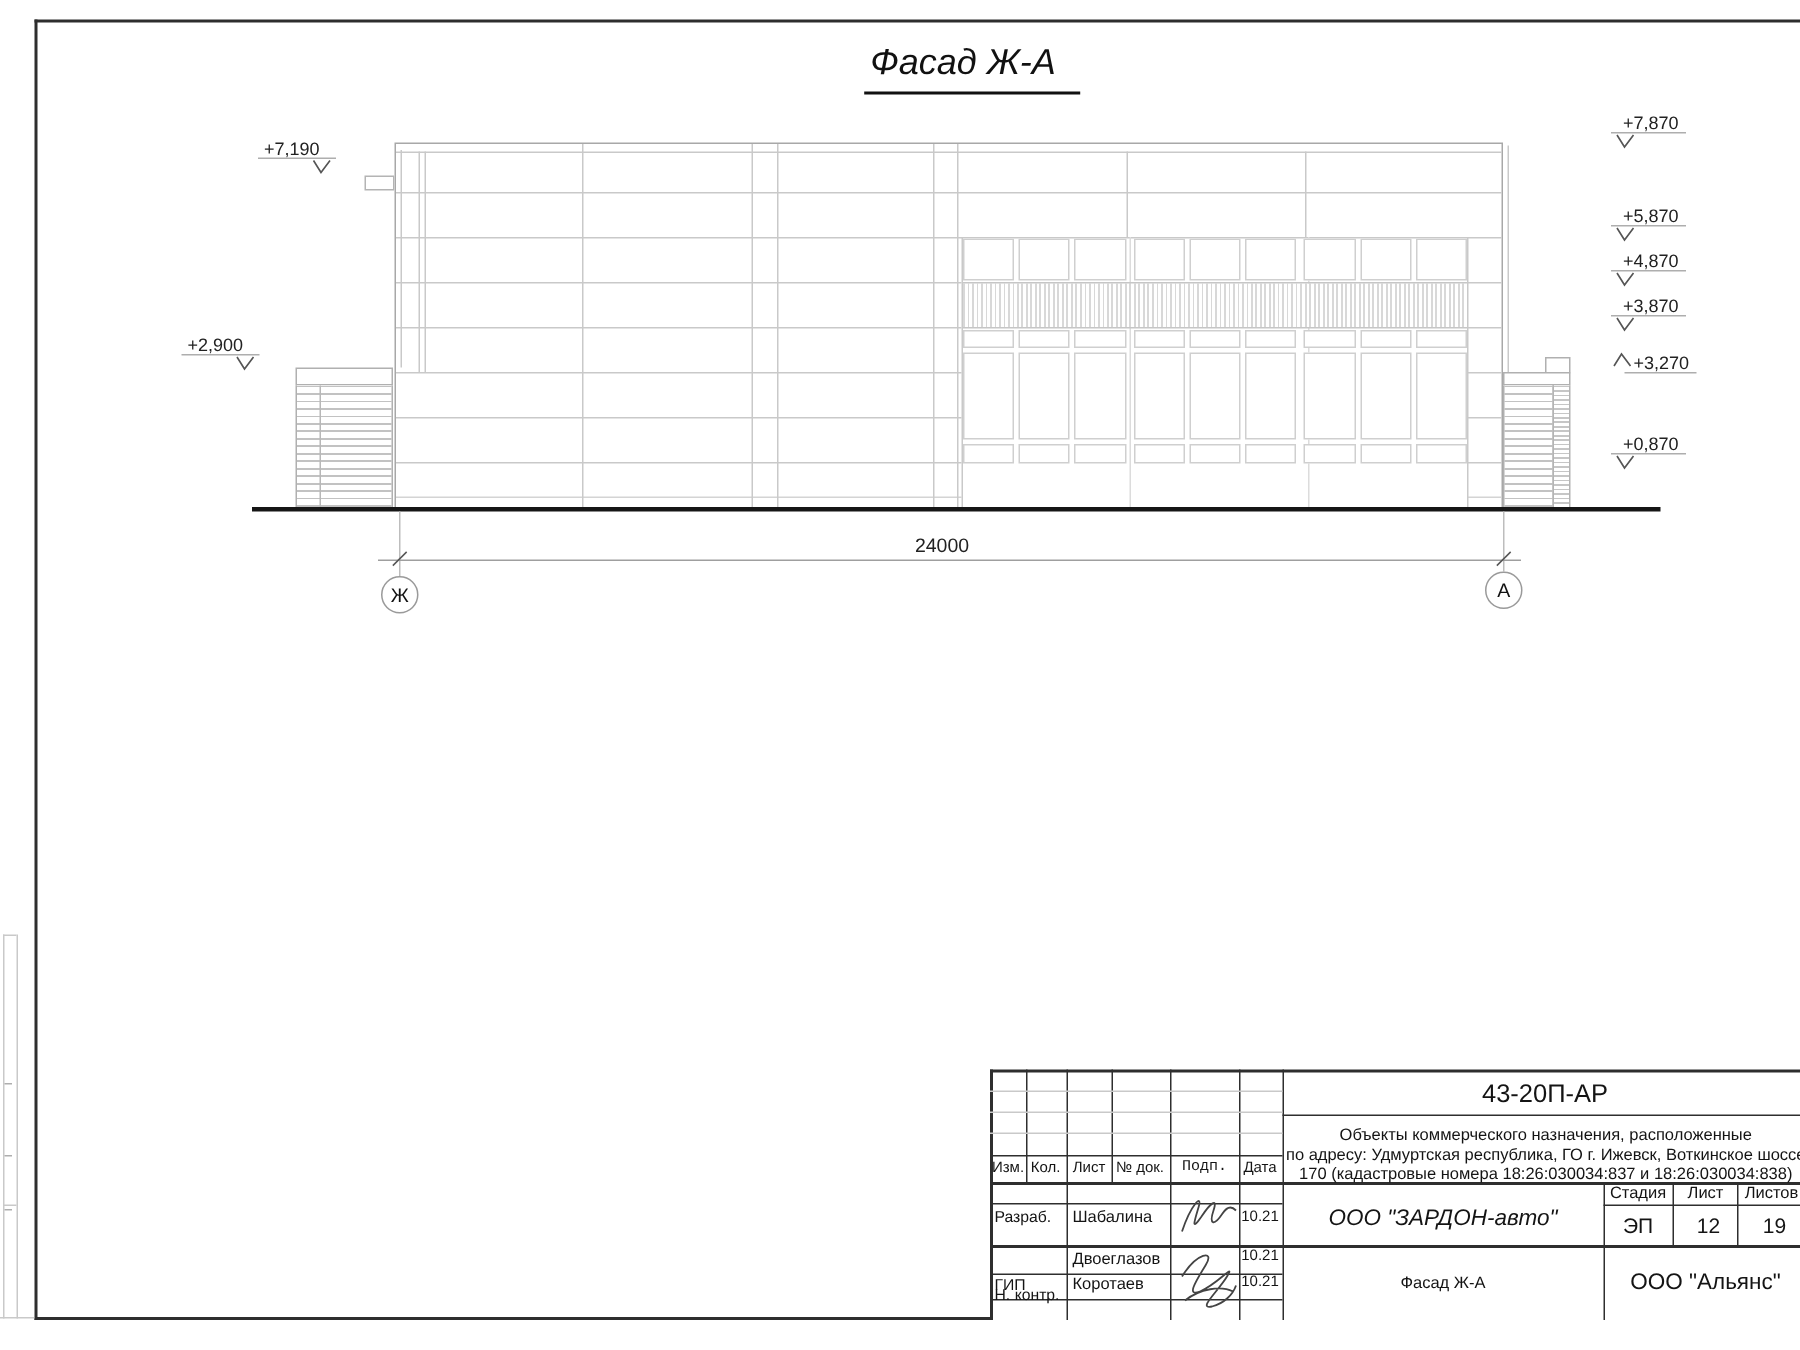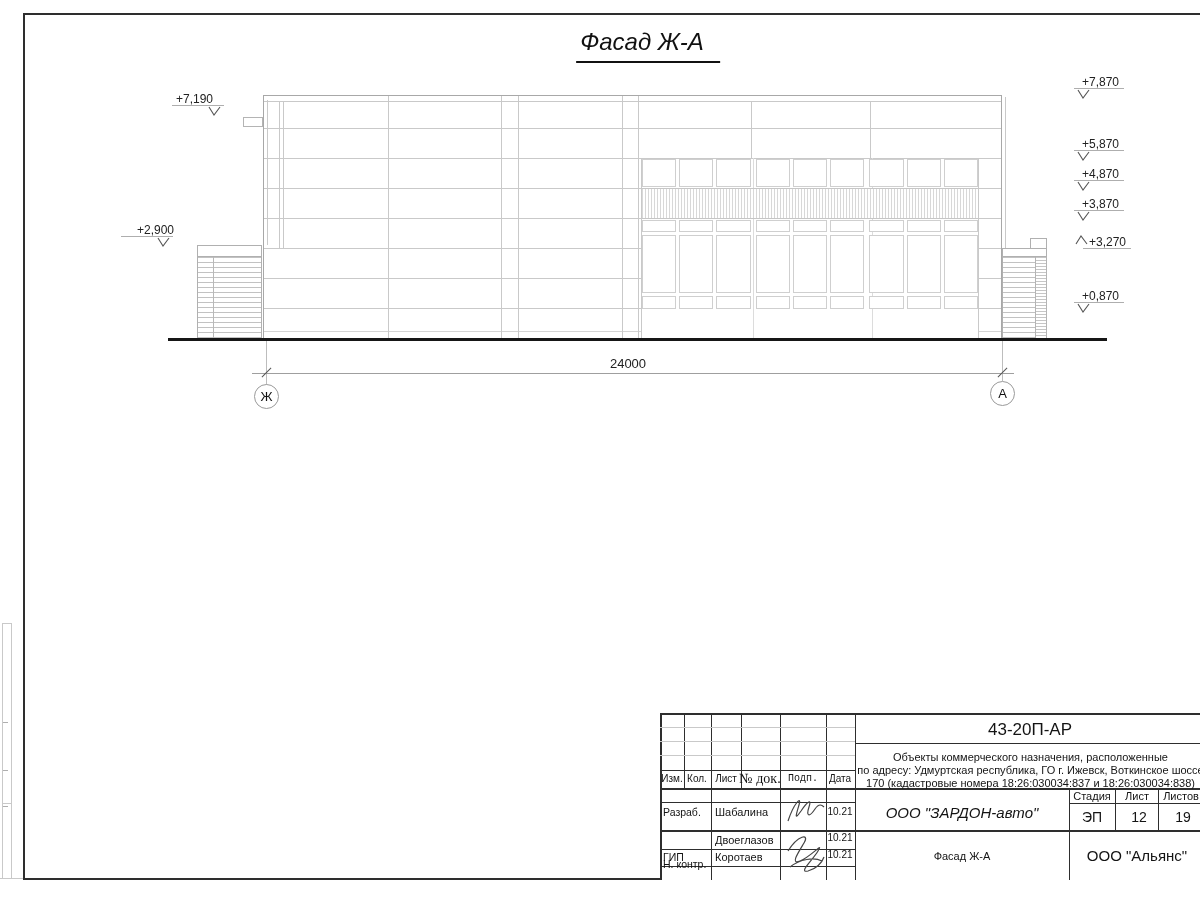--- a/index.html
+++ b/index.html
@@ -199,21 +199,21 @@
   <div class="axis" style="left:990px;top:381px;">
       <span>А</span>
     </div>
 
   <span class="elev-label" style="left:176px;top:93px;">+7,190</span>
   <div class="hl mid" style="left:172px;top:105px;width:52px;"></div>
   <svg class="elev-check" style="left:208px;top:106px;" width="13" height="11">
       <polyline points="1,1 6,9 12,1" fill="none" stroke="#555" stroke-width="1.1"></polyline>
     </svg>
 
-  <span class="elev-label" style="left:125px;top:224px;margin-left:12px;">+2,900</span>
+  <span class="elev-label" style="left:125px;top:224px;">+2,900</span>
   <div class="hl mid" style="left:121px;top:236px;width:52px;"></div>
   <svg class="elev-check" style="left:157px;top:237px;" width="13" height="11">
       <polyline points="1,1 6,9 12,1" fill="none" stroke="#555" stroke-width="1.1"></polyline>
     </svg>
 
   <span class="elev-label" style="left:1082px;top:76px;">+7,870</span>
   <div class="hl mid" style="left:1074px;top:88px;width:50px;"></div>
   <svg class="elev-check" style="left:1077px;top:89px;" width="13" height="11">
       <polyline points="1,1 6,9 12,1" fill="none" stroke="#555" stroke-width="1.1"></polyline>
     </svg>
@@ -271,21 +271,21 @@
     <div class="hl dark thick" style="left:0;top:75px;width:546px;"></div>
     <div class="hl dark" style="left:0;top:89px;width:195px;"></div>
     <div class="hl dark" style="left:409px;top:90px;width:137px;"></div>
     <div class="hl dark thick" style="left:0;top:117px;width:546px;"></div>
     <div class="hl dark" style="left:0;top:136px;width:195px;"></div>
     <div class="hl dark" style="left:0;top:153px;width:195px;"></div>
 
     <div class="tb-t ct" style="left:12px;top:66px;font-size:10px;">Изм.</div>
     <div class="tb-t ct" style="left:37px;top:66px;font-size:10px;">Кол.</div>
     <div class="tb-t ct" style="left:66px;top:66px;font-size:10px;">Лист</div>
-    <div class="tb-t ct" style="left:100px;top:66px;font-size:14px;font-family:Liberation Serif, serif;">№ док.</div>
+    <div class="tb-t ct" style="left:100px;top:66px;font-size:10px;">№ док.</div>
     <div class="tb-t ct" style="left:143px;top:66px;font-size:10px;font-family:Liberation Mono, monospace;">Подп.</div>
     <div class="tb-t ct" style="left:180px;top:66px;font-size:10px;">Дата</div>
 
     <div class="tb-t lt" style="left:3px;top:99px;font-size:10.5px;">Разраб.</div>
     <div class="tb-t lt" style="left:55px;top:99px;font-size:11px;">Шабалина</div>
     <div class="tb-t ct" style="left:180px;top:99px;font-size:10px;">10.21</div>
     <div class="tb-t lt" style="left:3px;top:127px;font-size:10.5px;margin-top:24px;">Н. контр.</div>
     <div class="tb-t lt" style="left:55px;top:127px;font-size:11px;">Двоеглазов</div>
     <div class="tb-t ct" style="left:180px;top:125px;font-size:10px;">10.21</div>
     <div class="tb-t lt" style="left:3px;top:144px;font-size:10.5px;">ГИП</div>

